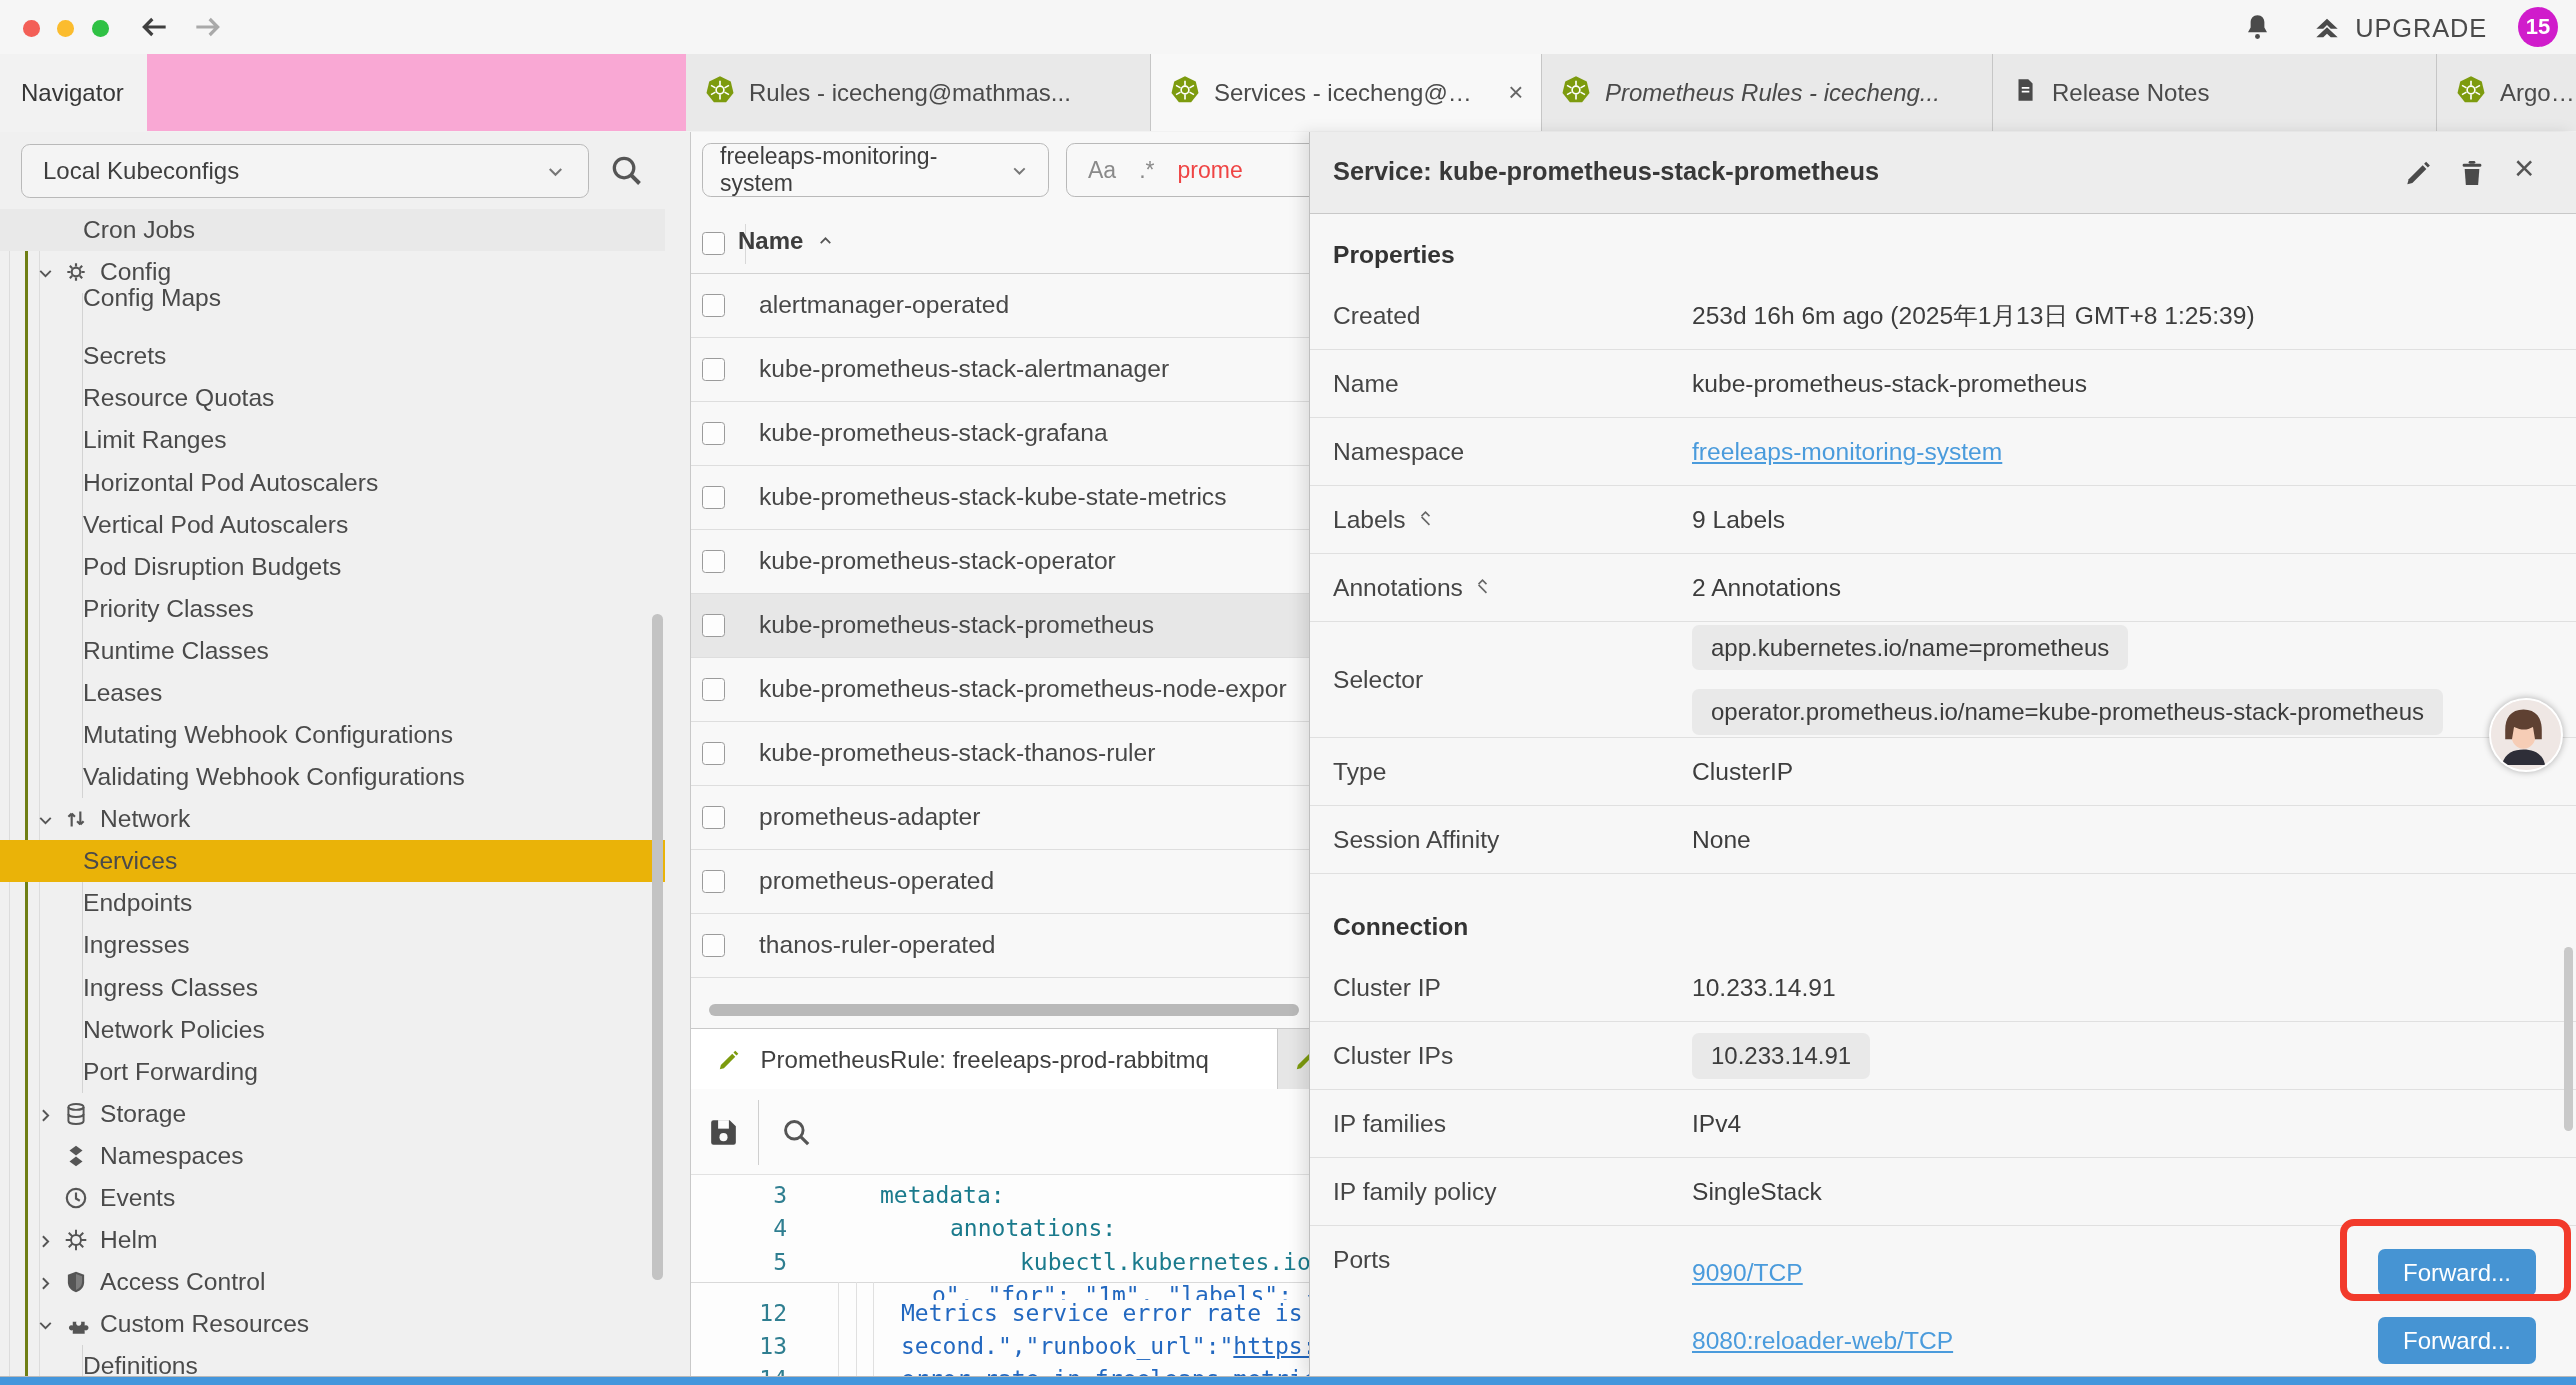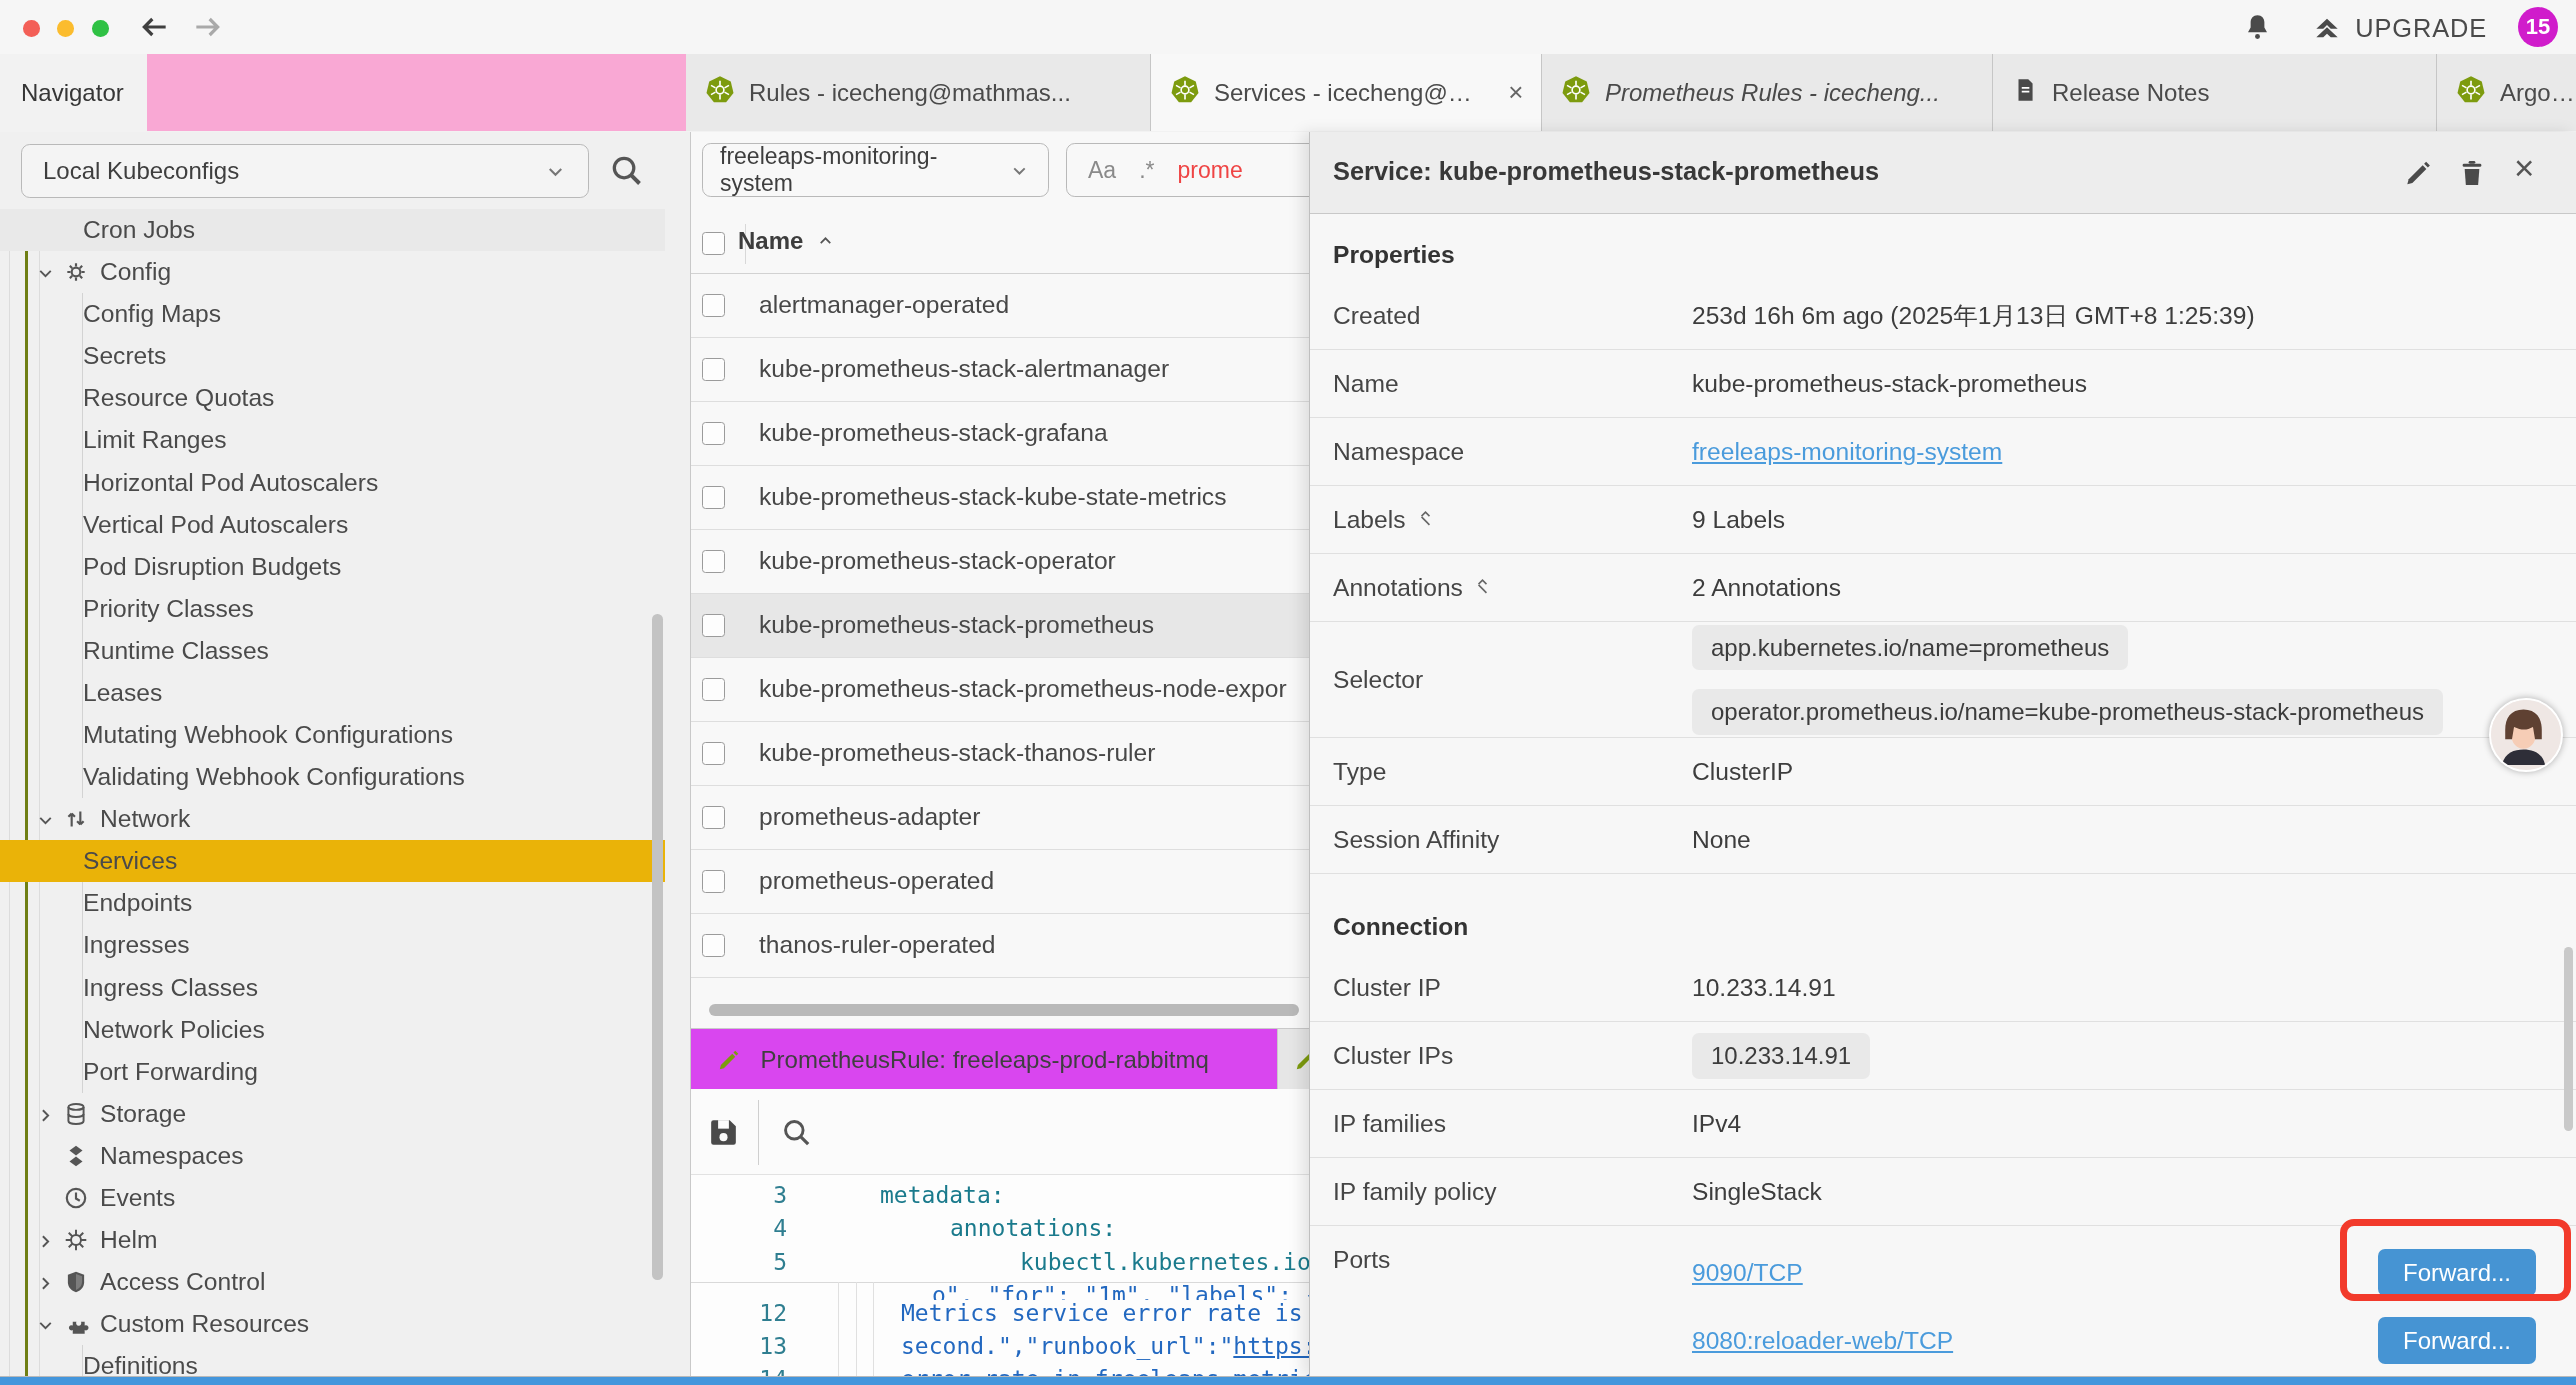--- a/index.html
+++ b/index.html
@@ -58,21 +58,21 @@
   .cb{position:absolute;left:10.5px;width:23px;height:23px;border:1.8px solid #9b9b9b;border-radius:3.5px;background:#fdfdfd;box-sizing:border-box;}
   .coldiv{position:absolute;left:54px;top:10.5px;width:0.9px;height:40px;background:#d8d8d8;}
   .rows{position:absolute;left:0;top:142px;right:0;}
   .lrow{position:absolute;left:0;right:0;height:64px;border-bottom:0.9px solid #dedede;box-sizing:border-box;}
   .lrow.selected{background:#e7e7e7;}
   .lrow .nm{position:absolute;left:68px;top:16.7px;font-size:24.6px;color:#474747;white-space:nowrap;}
   .hscroll{position:absolute;left:17.5px;right:10.5px;top:872px;height:12.3px;border-radius:6.1px;background:#b9b9b9;}
   
   .dock{position:absolute;left:0;right:0;top:896px;bottom:0;}
   .docktabs{position:absolute;left:0;right:0;top:0;height:61px;background:#e6e6e6;border-top:0.9px solid #c9c9c9;box-sizing:border-box;}
-  .dtab{position:absolute;left:0;top:0;width:587px;height:61px;background:#d946ef;border-right:0.9px solid #c9c9c9;
+  .dtab{position:absolute;left:0;top:0;width:587px;height:61px;background:#ffffff;border-right:0.9px solid #c9c9c9;
         box-sizing:border-box;display:flex;align-items:center;gap:19px;padding-left:24.6px;font-size:24px;color:#3f3f3f;white-space:nowrap;overflow:hidden;}
   .dtab2{position:absolute;left:588px;top:0;right:0;height:61px;overflow:hidden;}
   .dtab2 .pic{position:absolute;left:14px;top:17.5px;width:26px;height:26px;}
   .docktools{position:absolute;left:0;right:0;top:61px;height:86px;background:#fbfbfb;border-bottom:0.9px solid #e2e2e2;box-sizing:border-box;}
   .tooldiv{position:absolute;left:67px;top:10.5px;width:0.9px;height:65px;background:#cfcfcf;}
   .editor{position:absolute;left:0;right:0;top:147px;bottom:0;background:#fdfdfd;
           font-family:"DejaVu Sans Mono",monospace;font-size:23px;overflow:hidden;}
   .eline{position:absolute;left:0;right:0;height:33px;white-space:nowrap;}
   .eline .no{position:absolute;left:0;width:96px;text-align:right;color:#2f7e90;}
   .eline .code{position:absolute;left:189px;top:0;}
@@ -225,21 +225,21 @@
               <path d="M6 9l6 6 6-6" fill="none" stroke="#555" stroke-width="2.2"></path>
             </svg></span>
           <span class="tr-icon"><span><svg viewBox="0 0 24 24" width="26" height="26">
                 <circle cx="12" cy="12" r="4" fill="none" stroke="#555" stroke-width="2"></circle>
                 <g stroke="#555" stroke-width="2">
                   <path d="M12 4v3M12 17v3M4 12h3M17 12h3M6.3 6.3l2.2 2.2M15.5 15.5l2.2 2.2M6.3 17.7l2.2-2.2M15.5 8.5l2.2-2.2"></path>
                 </g>
               </svg></span></span>
           <span class="tr-label" style="left: 100px;">Config</span>
         </div>
-        <div class="tree-row" style="top: 84px;">
+        <div class="tree-row" style="top: 68px;">
           <span class="tr-label" style="left: 83px;">Config Maps</span>
         </div>
         <div class="tree-row" style="top: 126px;">
           <span class="tr-label" style="left: 83px;">Secrets</span>
         </div>
         <div class="tree-row" style="top: 168px;">
           <span class="tr-label" style="left: 83px;">Resource Quotas</span>
         </div>
         <div class="tree-row" style="top: 210px;">
           <span class="tr-label" style="left: 83px;">Limit Ranges</span>

